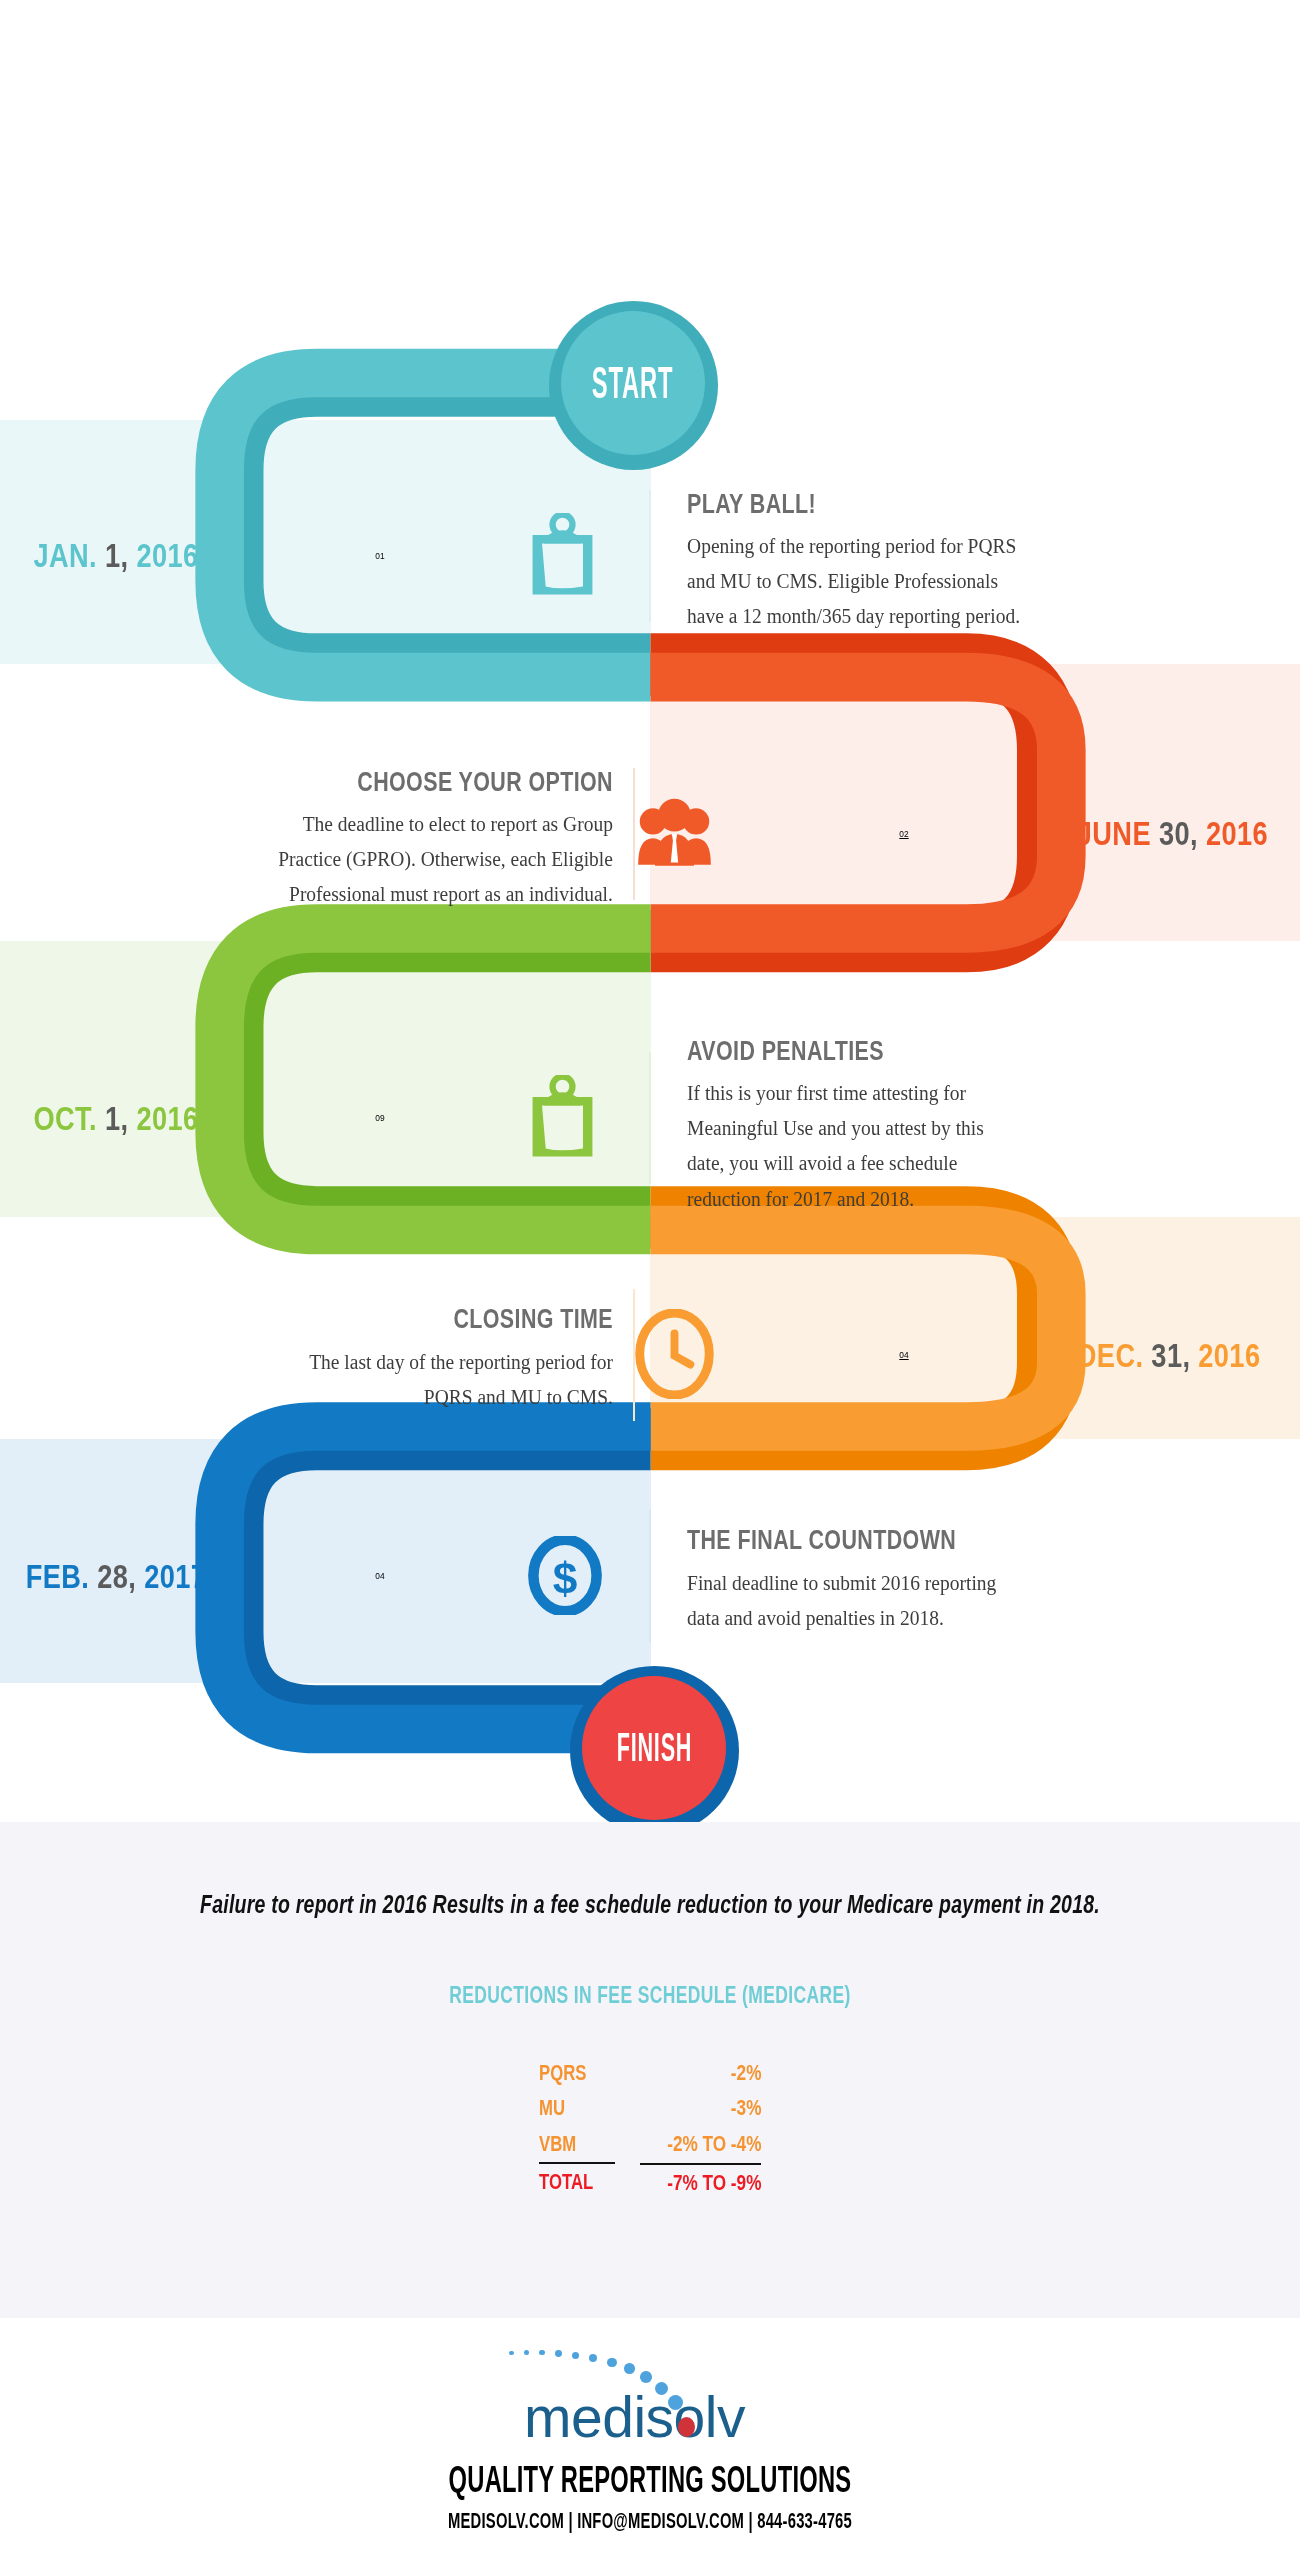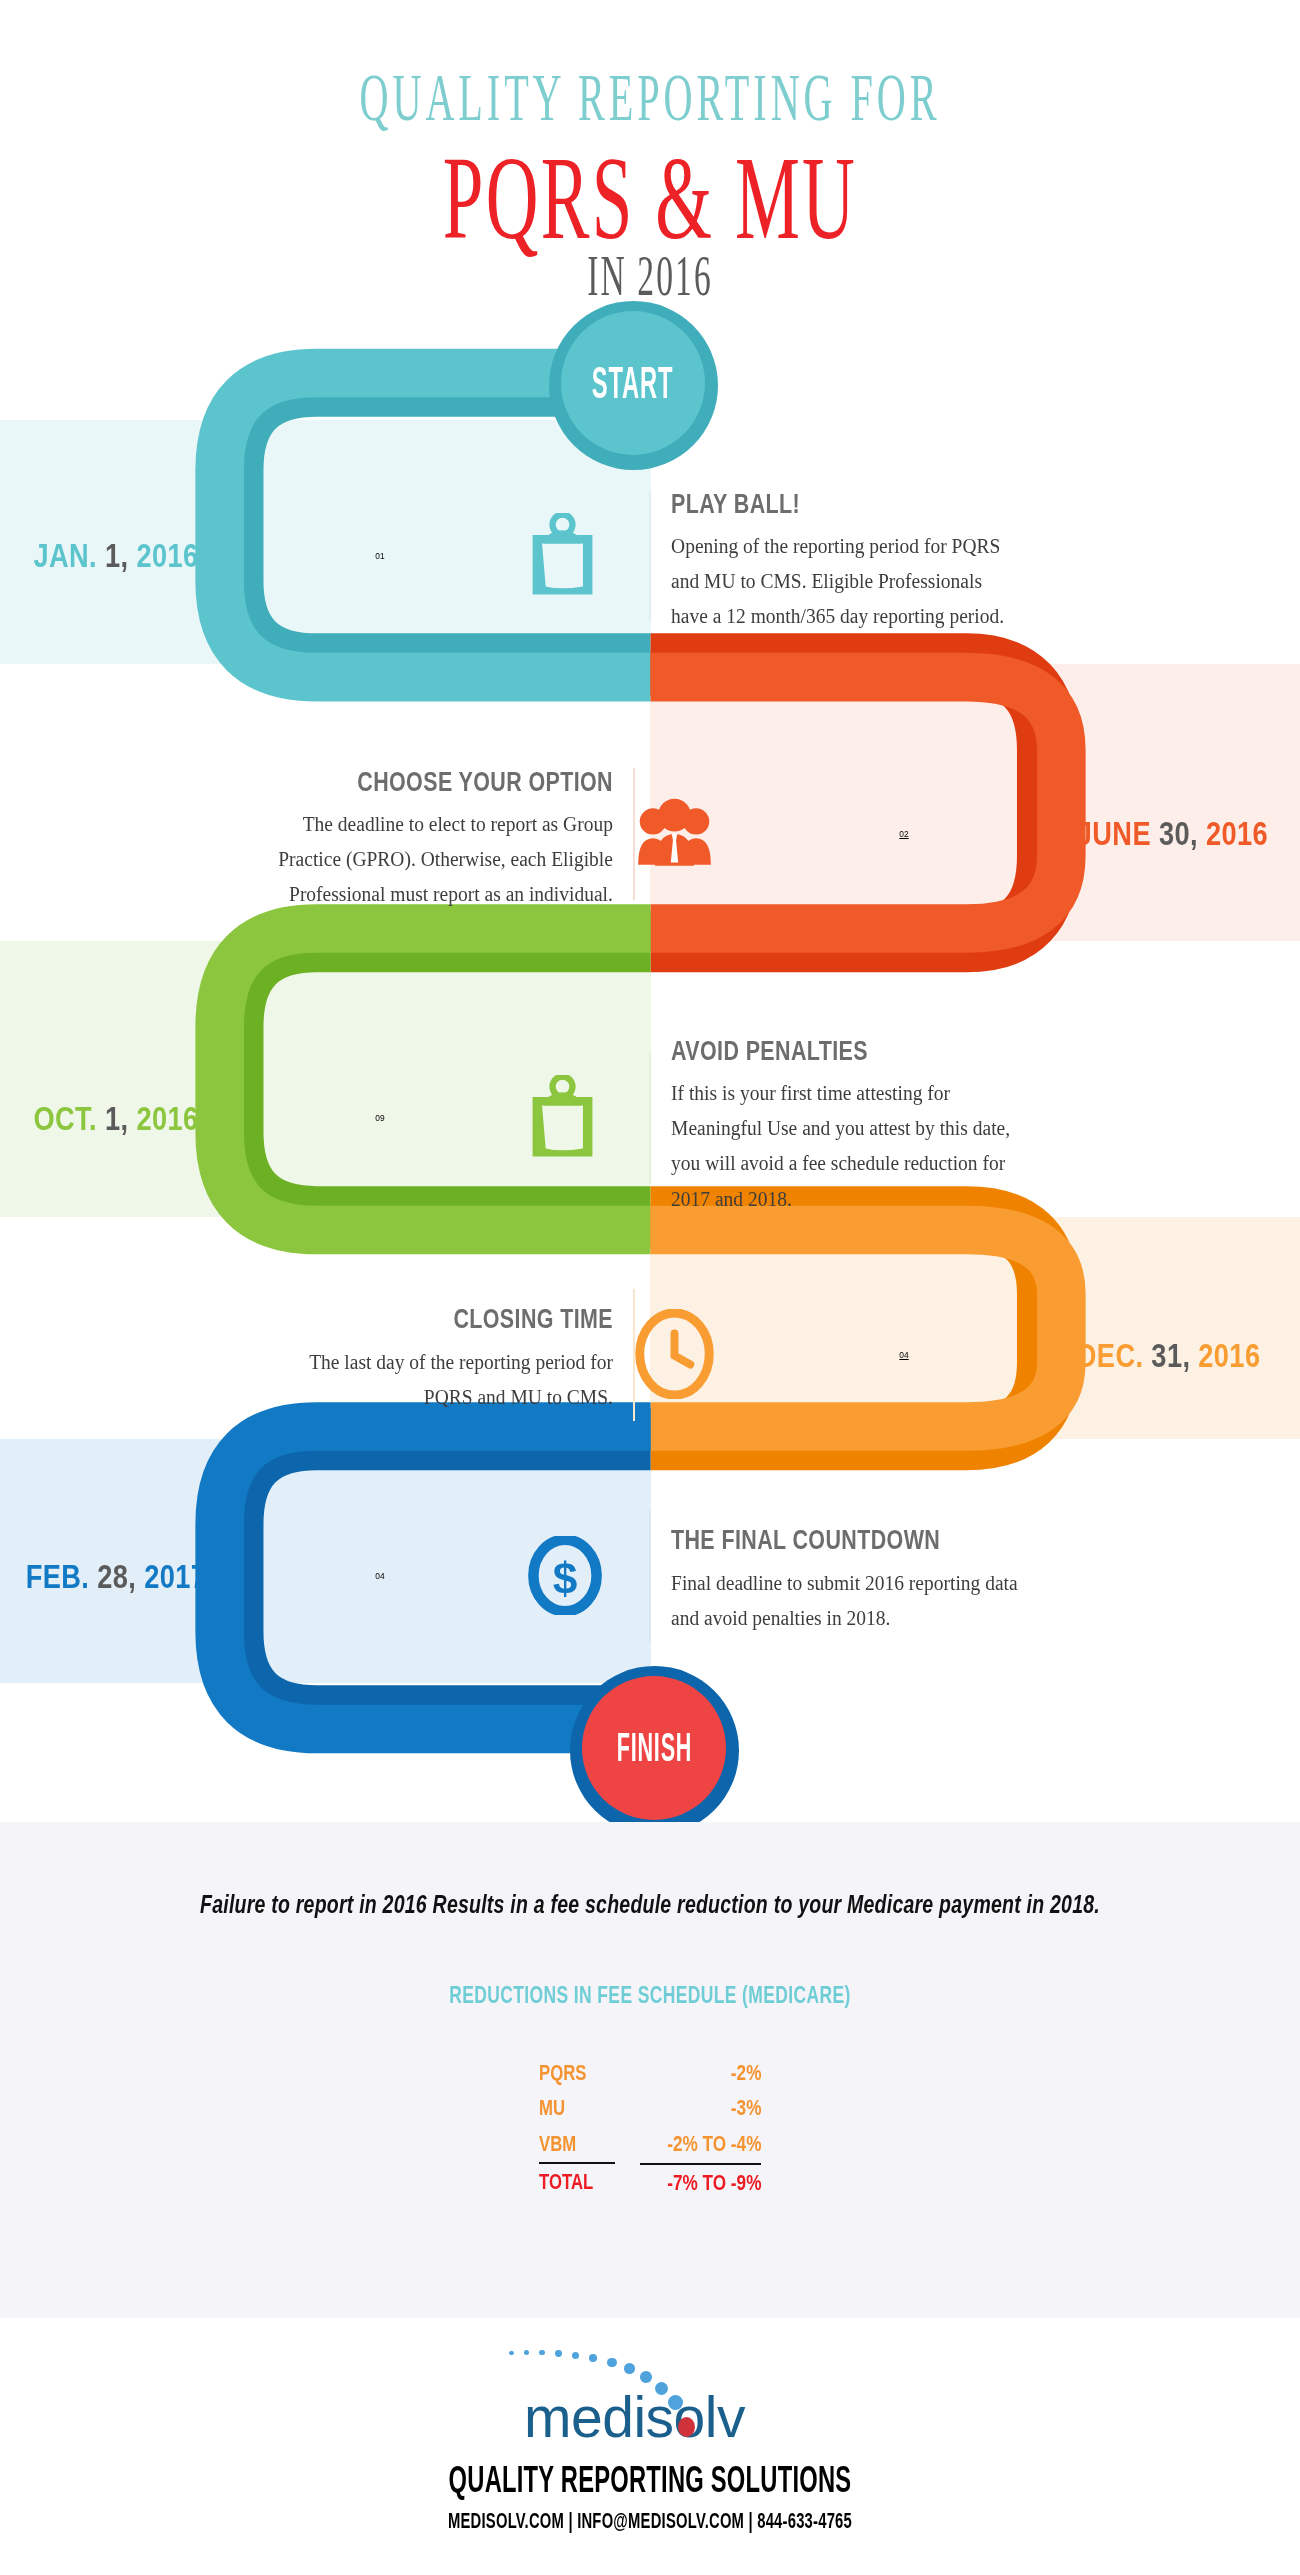--- a/index.html
+++ b/index.html
@@ -83,21 +83,21 @@
   .step-title.r { transform-origin: right center; }
   .step-body {
     font-family: "Liberation Serif", serif; font-size: 19.5px; color: #3d3d3d;
     line-height: 1.62; transform: scaleY(1.12); transform-origin: left top;
   }
 
   
   .step-L .col-date { width: 232px; text-align: center; }
   .step-L .col-num  { width: 296px; text-align: center; }
   .step-L .col-icon { width: 121px; }
-  .step-L .col-txt  { padding-left: 20px; }
+  .step-L .col-txt  { padding-left: 36px; }
   
   .step-R { flex-direction: row-reverse; }
   .step-R .col-date { width: 248px; text-align: left; }
   .step-R .col-num  { width: 296px; text-align: center; text-decoration: underline; }
   .step-R .col-icon { width: 121px; }
   .step-R .col-txt  { padding-right: 20px; text-align: right; }
   .step-R .step-body { transform-origin: right top; }
 
   
   #bottom-panel {
@@ -156,25 +156,20 @@
     font-weight: 700; font-size: 20px; color: #000; letter-spacing: 0.3px;
     transform: scaleX(0.74) scaleY(1.1); transform-origin: center center;
     white-space: nowrap;
   }
 </style>
 </head>
 <body>
 
 <div id="page">
 
-  <div class="header">
-    <div class="hdr-1">QUALITY REPORTING FOR</div>
-    <div class="hdr-2">PQRS &amp; MU</div>
-    <div class="hdr-3">IN 2016</div>
-  </div>
 
   <div class="band band-left" id="band1"></div>
   <div class="band band-right" id="band2"></div>
   <div class="band band-left" id="band3"></div>
   <div class="band band-right" id="band4"></div>
   <div class="band band-left" id="band5"></div>
 
   <svg id="ribbon" viewBox="0 0 2462 3480">
     <defs>
       

